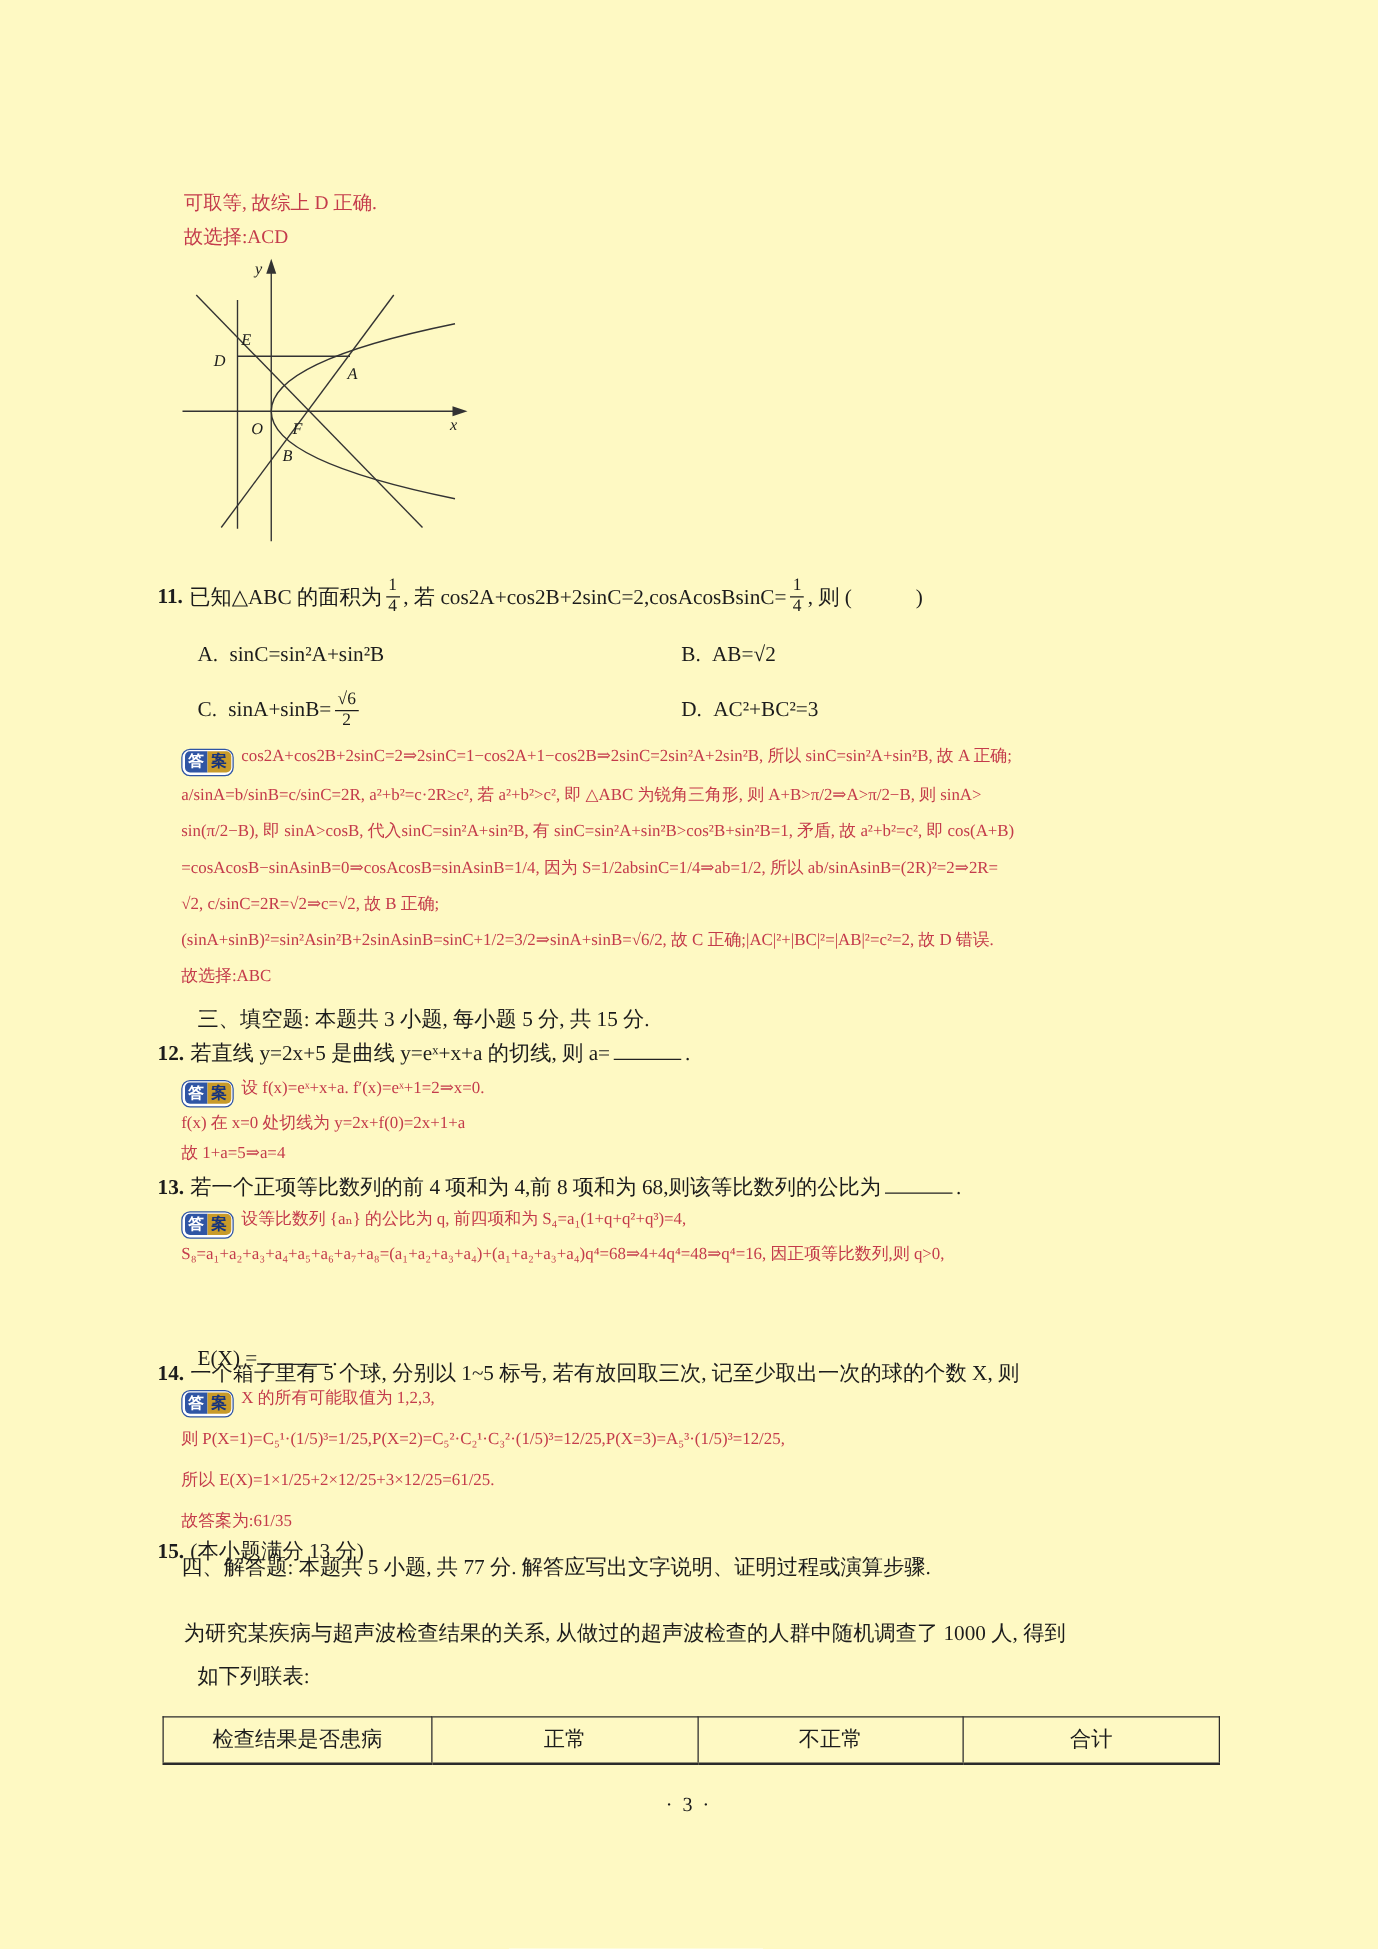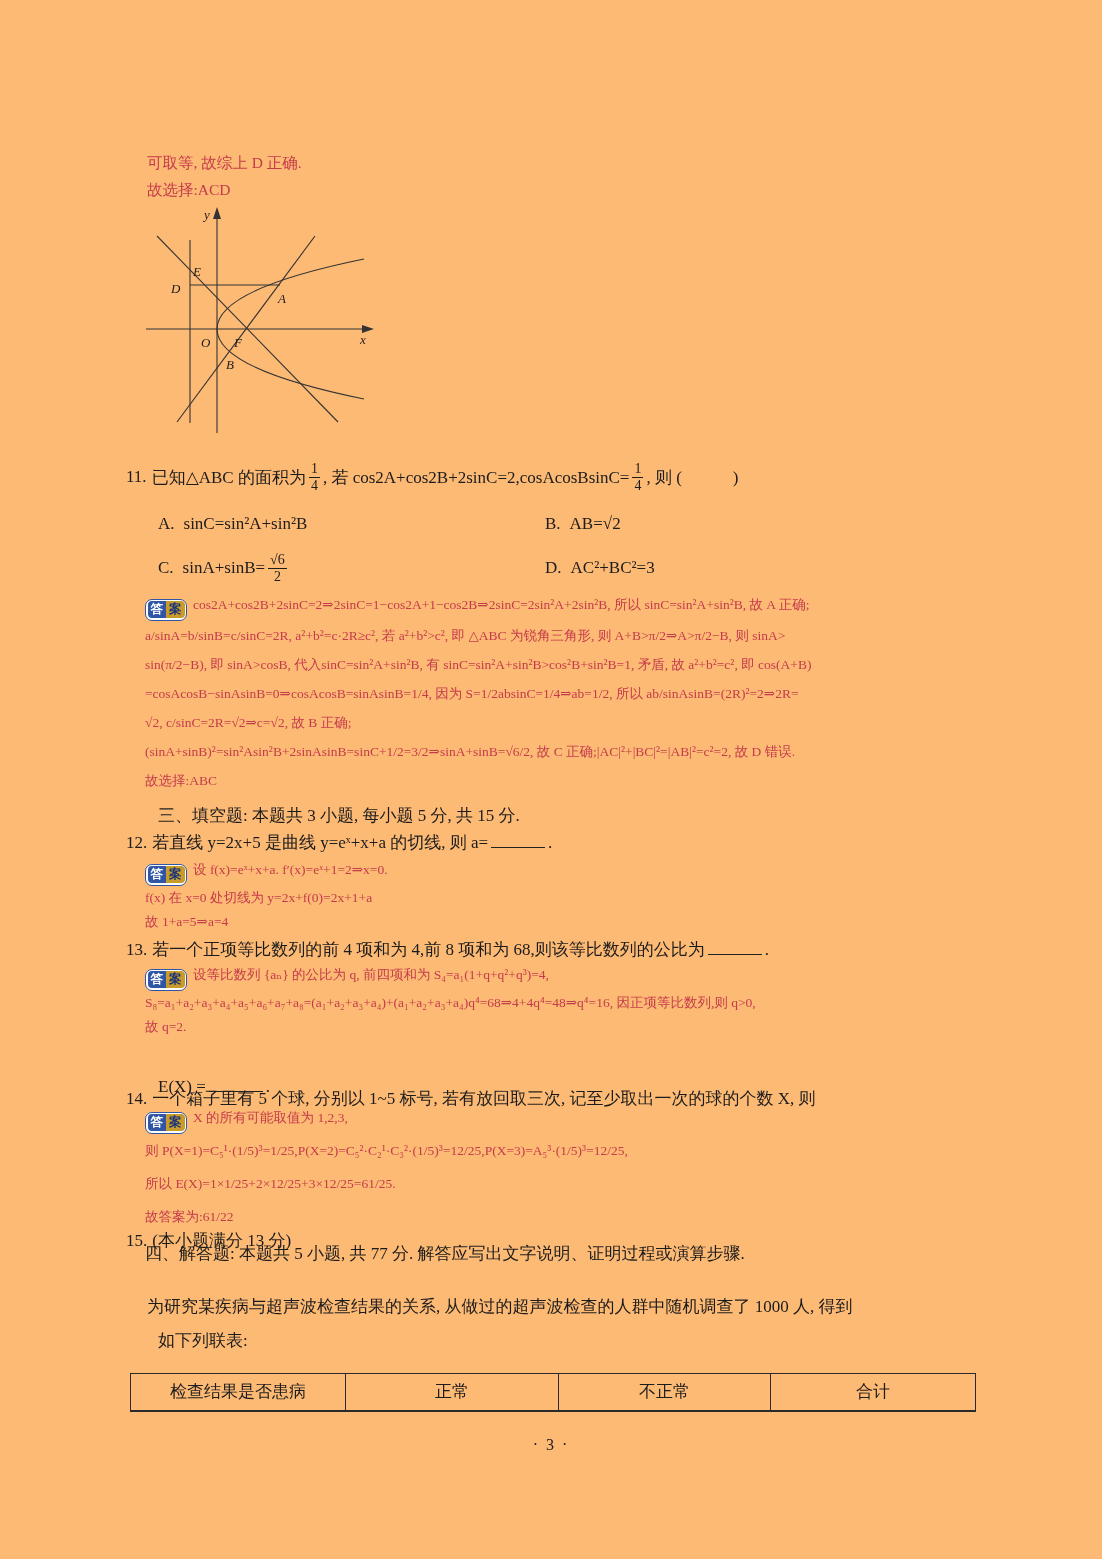--- a/index.html
+++ b/index.html
@@ -1,26 +1,26 @@
 <!DOCTYPE html>
 <html><head>
 <meta charset="utf-8">
 <style>
   * { margin:0; padding:0; box-sizing:border-box; }
   html,body { background:#ffffff; }
   .page {
     position:relative; width:1102px; height:1559px; margin:0 auto;
-    background:#fdba74; overflow:hidden;
+    background:#fef9c3; overflow:hidden;
     font-family:"Liberation Serif","DejaVu Serif",serif;
     color:#1c1c1c;
   }
   .red { color:#c43b4b; }
   .abs { position:absolute; }
   .qtext { font-size:17px; line-height:26px; white-space:nowrap; }
-  .qnum { margin-right:5px; }
+  .qnum { margin-right:5px;font-weight:bold; }
   .sol { font-size:13.5px; line-height:29px; }
   .sol-line { white-space:nowrap; }
   .tail { font-size:15.5px; line-height:27px; }
 
   
   .ans-badge {
     display:inline-flex; align-items:stretch;
     border:1.5px solid #2f55a4; border-radius:7px;
     padding:1.5px; background:#fff; margin-right:6px;
     vertical-align:-4px; line-height:normal;
@@ -170,39 +170,38 @@
     <span class="qnum">13.</span><span>若一个正项等比数列的前 4 项和为 4,前 8 项和为 68,则该等比数列的公比为</span><span class="blank"></span><span>.</span>
   </div>
   <div class="abs sol red" style="left:145px; top:963px; width:845px; line-height:24px;">
     <div class="sol-line">
       <span class="ans-badge">
           <span class="b1">答</span>
           <span class="b2">案</span>
         </span><span>设等比数列 {aₙ} 的公比为 q, 前四项和为 S₄=a₁(1+q+q²+q³)=4,</span>
     </div>
     <div class="sol-line">S₈=a₁+a₂+a₃+a₄+a₅+a₆+a₇+a₈=(a₁+a₂+a₃+a₄)+(a₁+a₂+a₃+a₄)q⁴=68⇒4+4q⁴=48⇒q⁴=16, 因正项等比数列,则 q&gt;0,</div>
-    <div class="sol-line">故 q=2.</div>
   </div>
 
   <div class="abs qtext" style="left:126px; top:1072px;margin-top:14px;">
     <span class="qnum">14.</span><span>一个箱子里有 5 个球, 分别以 1~5 标号, 若有放回取三次, 记至少取出一次的球的个数 X, 则</span>
   </div>
   <div class="abs qtext" style="left:158px; top:1074px;">
     <span>E(X) =</span><span class="blank"></span><span>.</span>
   </div>
   <div class="abs sol red" style="left:145px; top:1101px; width:845px; line-height:33px;">
     <div class="sol-line">
       <span class="ans-badge">
           <span class="b1">答</span>
           <span class="b2">案</span>
         </span><span>X 的所有可能取值为 1,2,3,</span>
     </div>
     <div class="sol-line">则 P(X=1)=C₅¹·(1/5)³=1/25,P(X=2)=C₅²·C₂¹·C₃²·(1/5)³=12/25,P(X=3)=A₅³·(1/5)³=12/25,</div>
     <div class="sol-line">所以 E(X)=1×1/25+2×12/25+3×12/25=61/25.</div>
-    <div class="sol-line">故答案为:61/22</div>
+    <div class="sol-line">故答案为:61/35</div>
   </div>
 
   <div class="abs qtext" style="left:145px; top:1241px;text-align:right;">四、解答题: 本题共 5 小题, 共 77 分. 解答应写出文字说明、证明过程或演算步骤.</div>
 
   <div class="abs qtext" style="left:126px; top:1228px;">
     <span class="qnum">15.</span><span>(本小题满分 13 分)</span>
   </div>
   <div class="abs qtext" style="left:147px; top:1294px;">为研究某疾病与超声波检查结果的关系, 从做过的超声波检查的人群中随机调查了 1000 人, 得到</div>
   <div class="abs qtext" style="left:158px; top:1328px;">如下列联表:</div>
 

